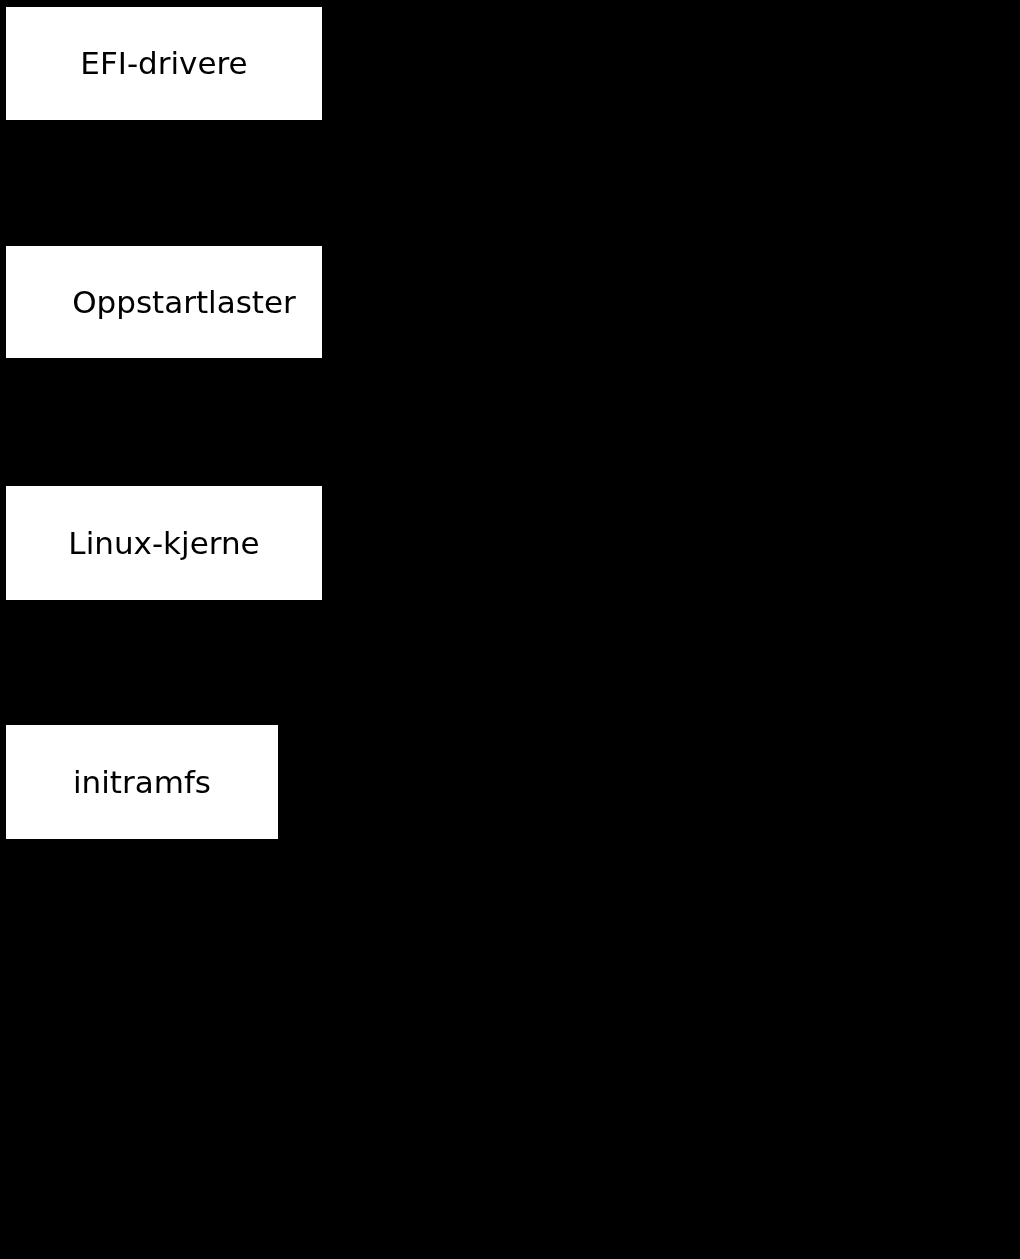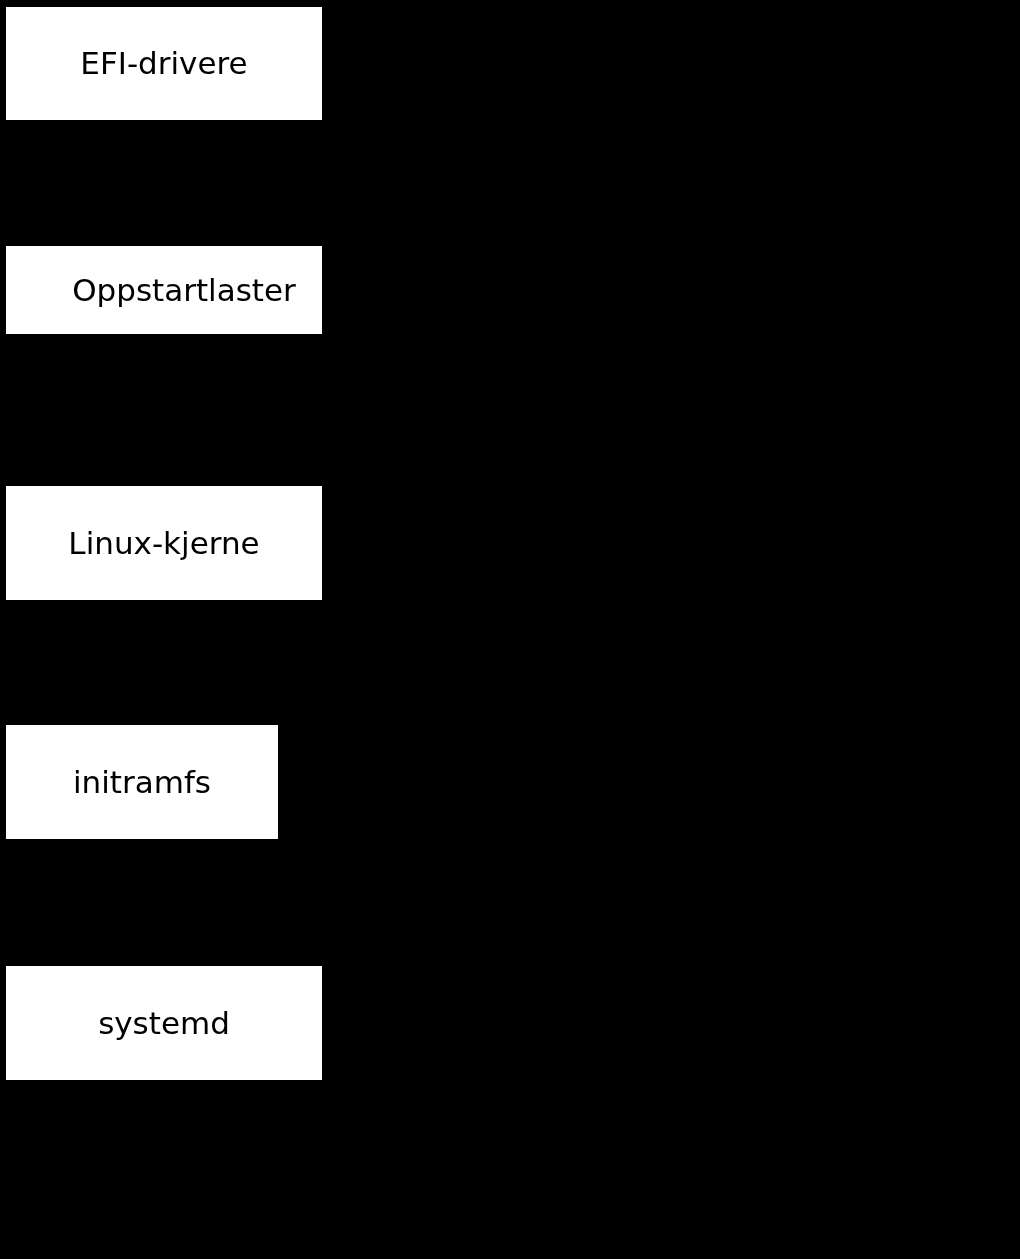--- a/index.html
+++ b/index.html
@@ -35,21 +35,21 @@
     font-family: "DejaVu Sans", "Liberation Sans", sans-serif;
     font-size: 31px;
     font-weight: 400;
     line-height: 1;
     letter-spacing: 0px;
     white-space: nowrap;
     text-align: center;
   }
   
   #stage-0 { left: 6px;  top: 7px;    width: 316px; height: 113px; }
-  #stage-1 { left: 6px;  top: 246px;  width: 316px; height: 88px; padding-left: 40px; }
+  #stage-1 { left: 6px;  top: 246px;  width: 316px; height: 112px; padding-left: 40px; }
   #stage-2 { left: 6px;  top: 486px;  width: 316px; height: 114px; }
   #stage-3 { left: 6px;  top: 725px;  width: 272px; height: 114px; }
   #stage-4 { left: 6px;  top: 966px;  width: 316px; height: 114px; }
 </style>
 </head>
 <body>
 
 <div id="canvas">
 
   <div id="stage-0" class="stage-box">
@@ -61,17 +61,14 @@
   </div>
 
   <div id="stage-2" class="stage-box">
     <span class="stage-label">Linux-kjerne</span>
   </div>
 
   <div id="stage-3" class="stage-box">
     <span class="stage-label">initramfs</span>
   </div>
 
-  <div id="stage-4" class="stage-box">
-    <span class="stage-label">systemd</span>
-  </div>
 
 </div>
 
 </body></html>

